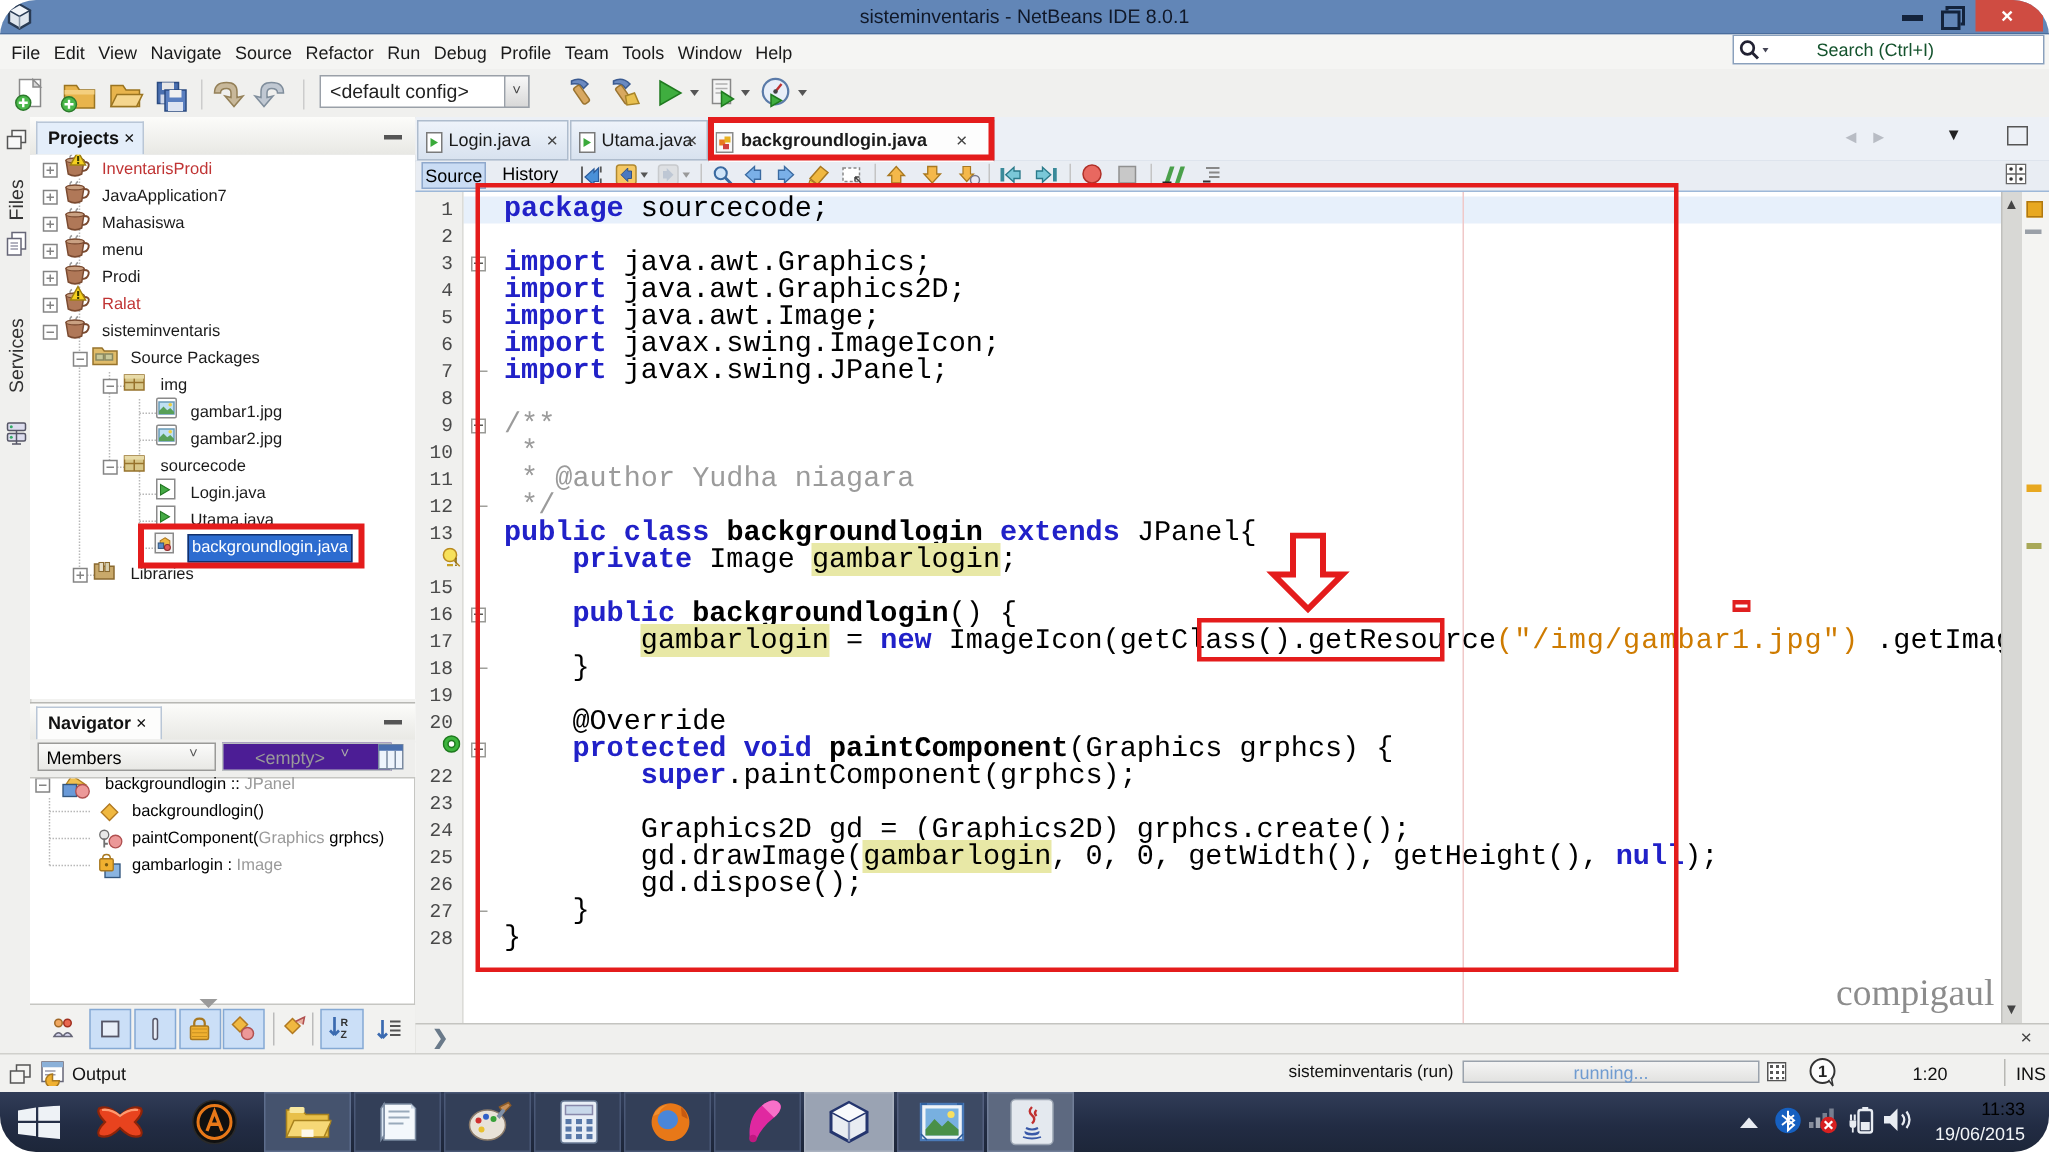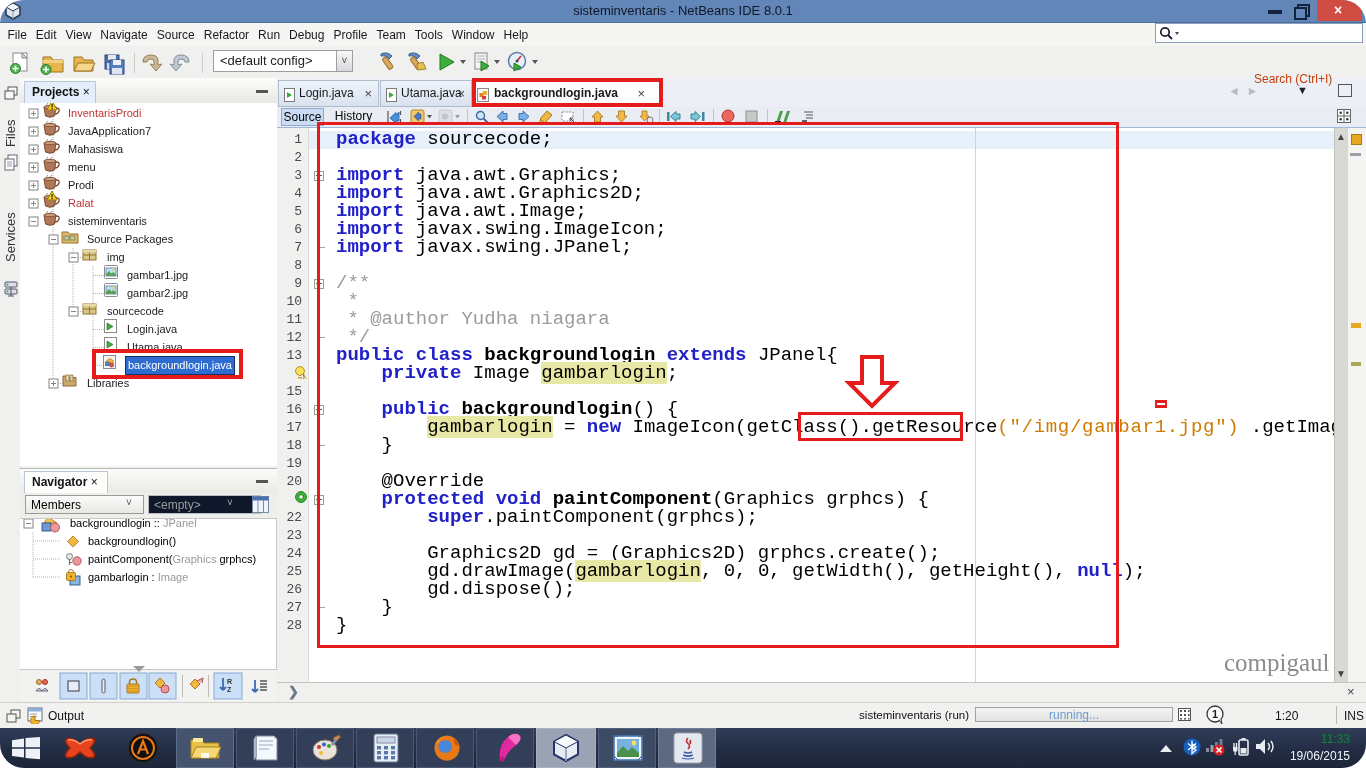--- a/index.html
+++ b/index.html
@@ -73,21 +73,21 @@
   <div class="abs" style="left:1294px;top:7px;width:9px;height:9px;border:2px solid #13233c;background:#6286b7;"></div>
   <div class="abs" style="left:1317px;top:0;width:45px;height:21px;background:#cf4c42;"></div>
   <div class="abs" style="left:1334px;top:2px;color:#fff;font-size:14px;font-weight:bold;">×</div>
 
   <div class="abs" style="left:1155px;top:23px;width:208px;height:20px;background:#fff;border:1px solid #8aa0bc;box-sizing:border-box;z-index:6;"></div>
   <svg class="abs" style="left:1159px;top:26px;z-index:7;" width="30" height="15">
       <circle cx="6" cy="6" r="4.2" fill="none" stroke="#223" stroke-width="1.8"></circle>
       <path d="M9 9l4 4" stroke="#223" stroke-width="2"></path>
       <path d="M16 6l4 0-2 3z" fill="#445"></path>
     </svg>
-  <div class="abs" style="left:1254px;top:26px;font-size:12px;color:#c2410c;z-index:7;margin-top:46px;">Search (Ctrl+I)</div>
+  <div class="abs" style="left:1211px;top:26px;font-size:12px;color:#14532d;z-index:7;">Search (Ctrl+I)</div>
 
   <div id="menubar" class="abs"><span>File</span><span>Edit</span><span>View</span><span>Navigate</span><span>Source</span><span>Refactor</span><span>Run</span><span>Debug</span><span>Profile</span><span>Team</span><span>Tools</span><span>Window</span><span>Help</span></div>
 
   <div id="toolbar" class="abs"></div>
   <svg class="abs" style="left:10px;top:51px;" width="540" height="26">
 
     <rect x="3" y="2" width="14" height="18" fill="#fff" stroke="#8a8a8a"></rect>
       <path d="M12 2l5 5h-5z" fill="#d8d8d8" stroke="#8a8a8a"></path>
       <circle cx="5.5" cy="17.5" r="5" fill="#49b749" stroke="#2c7a2c"></circle>
       <path d="M2.5 17.5h6M5.5 14.5v6" stroke="#fff" stroke-width="1.6"></path>
@@ -297,21 +297,21 @@
     <div class="trow" style="top:253px;left:105px;background:#2d6cd0;border:1px solid #13306a;color:#fff;padding:0 2px;">backgroundlogin.java</div>
     <div class="trow" style="top:272px;left:67px;">Libraries</div>
   </div>
 
   <div id="navhead" class="abs"></div>
   <div id="navtab" class="abs">Navigator <span style="font-weight:normal">×</span></div>
   <div class="abs" style="left:256px;top:480px;width:12px;height:3px;background:#555;z-index:3;"></div>
   <div id="navcombos" class="abs">
     <div style="position:absolute;left:5px;top:2px;width:119px;height:19px;background:linear-gradient(#fbfbfa,#e8e8e5);border:1px solid #9a9a98;box-sizing:border-box;font-size:12px;padding:2px 0 0 5px;">Members</div>
     <div style="position:absolute;left:106px;top:4px;color:#555;font-size:10px;">˅</div>
-    <div style="position:absolute;left:128px;top:2px;width:113px;height:19px;background:#0f172a;border:1px solid #b8bcc0;box-sizing:border-box;font-size:12px;color:#9a9a9a;padding:2px 0 0 5px;">&lt;empty&gt;</div>
+    <div style="position:absolute;left:128px;top:2px;width:113px;height:19px;background:#4c1d95;border:1px solid #b8bcc0;box-sizing:border-box;font-size:12px;color:#9a9a9a;padding:2px 0 0 21px;">&lt;empty&gt;</div>
     <div style="position:absolute;left:207px;top:4px;color:#aaa;font-size:10px;">˅</div>
     <svg style="position:absolute;left:231px;top:2px;" width="20" height="20">
         <rect x="1.5" y="1.5" width="16" height="16" fill="#eef4fc" stroke="#7a8aa0"></rect>
         <rect x="1.5" y="1.5" width="16" height="4" fill="#4a6fae"></rect>
         <path d="M7 5.5v12M12.5 5.5v12" stroke="#7a8aa0"></path>
       </svg>
   </div>
   <div id="navtree" class="abs">
     <svg width="255" height="150">
       <g fill="none" stroke="#b8b8b8" stroke-dasharray="1,1">
@@ -785,15 +785,15 @@
       <rect x="10.5" y="1" width="4" height="2" fill="#e8ecf2"></rect>
       <rect x="9.5" y="11" width="6" height="5.5" fill="#e8ecf2"></rect>
       <path d="M3 6 v4 M5.5 6 v4" stroke="#e8ecf2" stroke-width="1.4"></path>
       <path d="M2 10 h4.5 v3 q0 2 -2.2 2 q-2.3 0 -2.3 -2 z" fill="#e8ecf2"></path>
       <path d="M4.2 15 v3" stroke="#e8ecf2" stroke-width="1.2"></path>
     </svg>
   <svg class="abs" style="left:1255px;top:738px;z-index:20;" width="20" height="17">
       <path d="M1 6 h4 l5 -5 v15 l-5 -5 h-4 z" fill="#e8ecf2"></path>
       <path d="M13 5 q3 3.5 0 7 M16 3 q4 5.5 0 11" stroke="#e8ecf2" stroke-width="1.5" fill="none"></path>
     </svg>
-  <div class="abs" style="left:1280px;top:732px;width:70px;text-align:right;font-size:12px;color:#15803d;z-index:20;">11:33</div>
+  <div class="abs" style="left:1280px;top:732px;width:70px;text-align:right;font-size:12px;color:#000000;z-index:20;">11:33</div>
   <div class="abs" style="left:1280px;top:749px;width:70px;text-align:right;font-size:12px;color:#f2f5f8;z-index:20;">19/06/2015</div>
 </div>
 
 </body></html>

